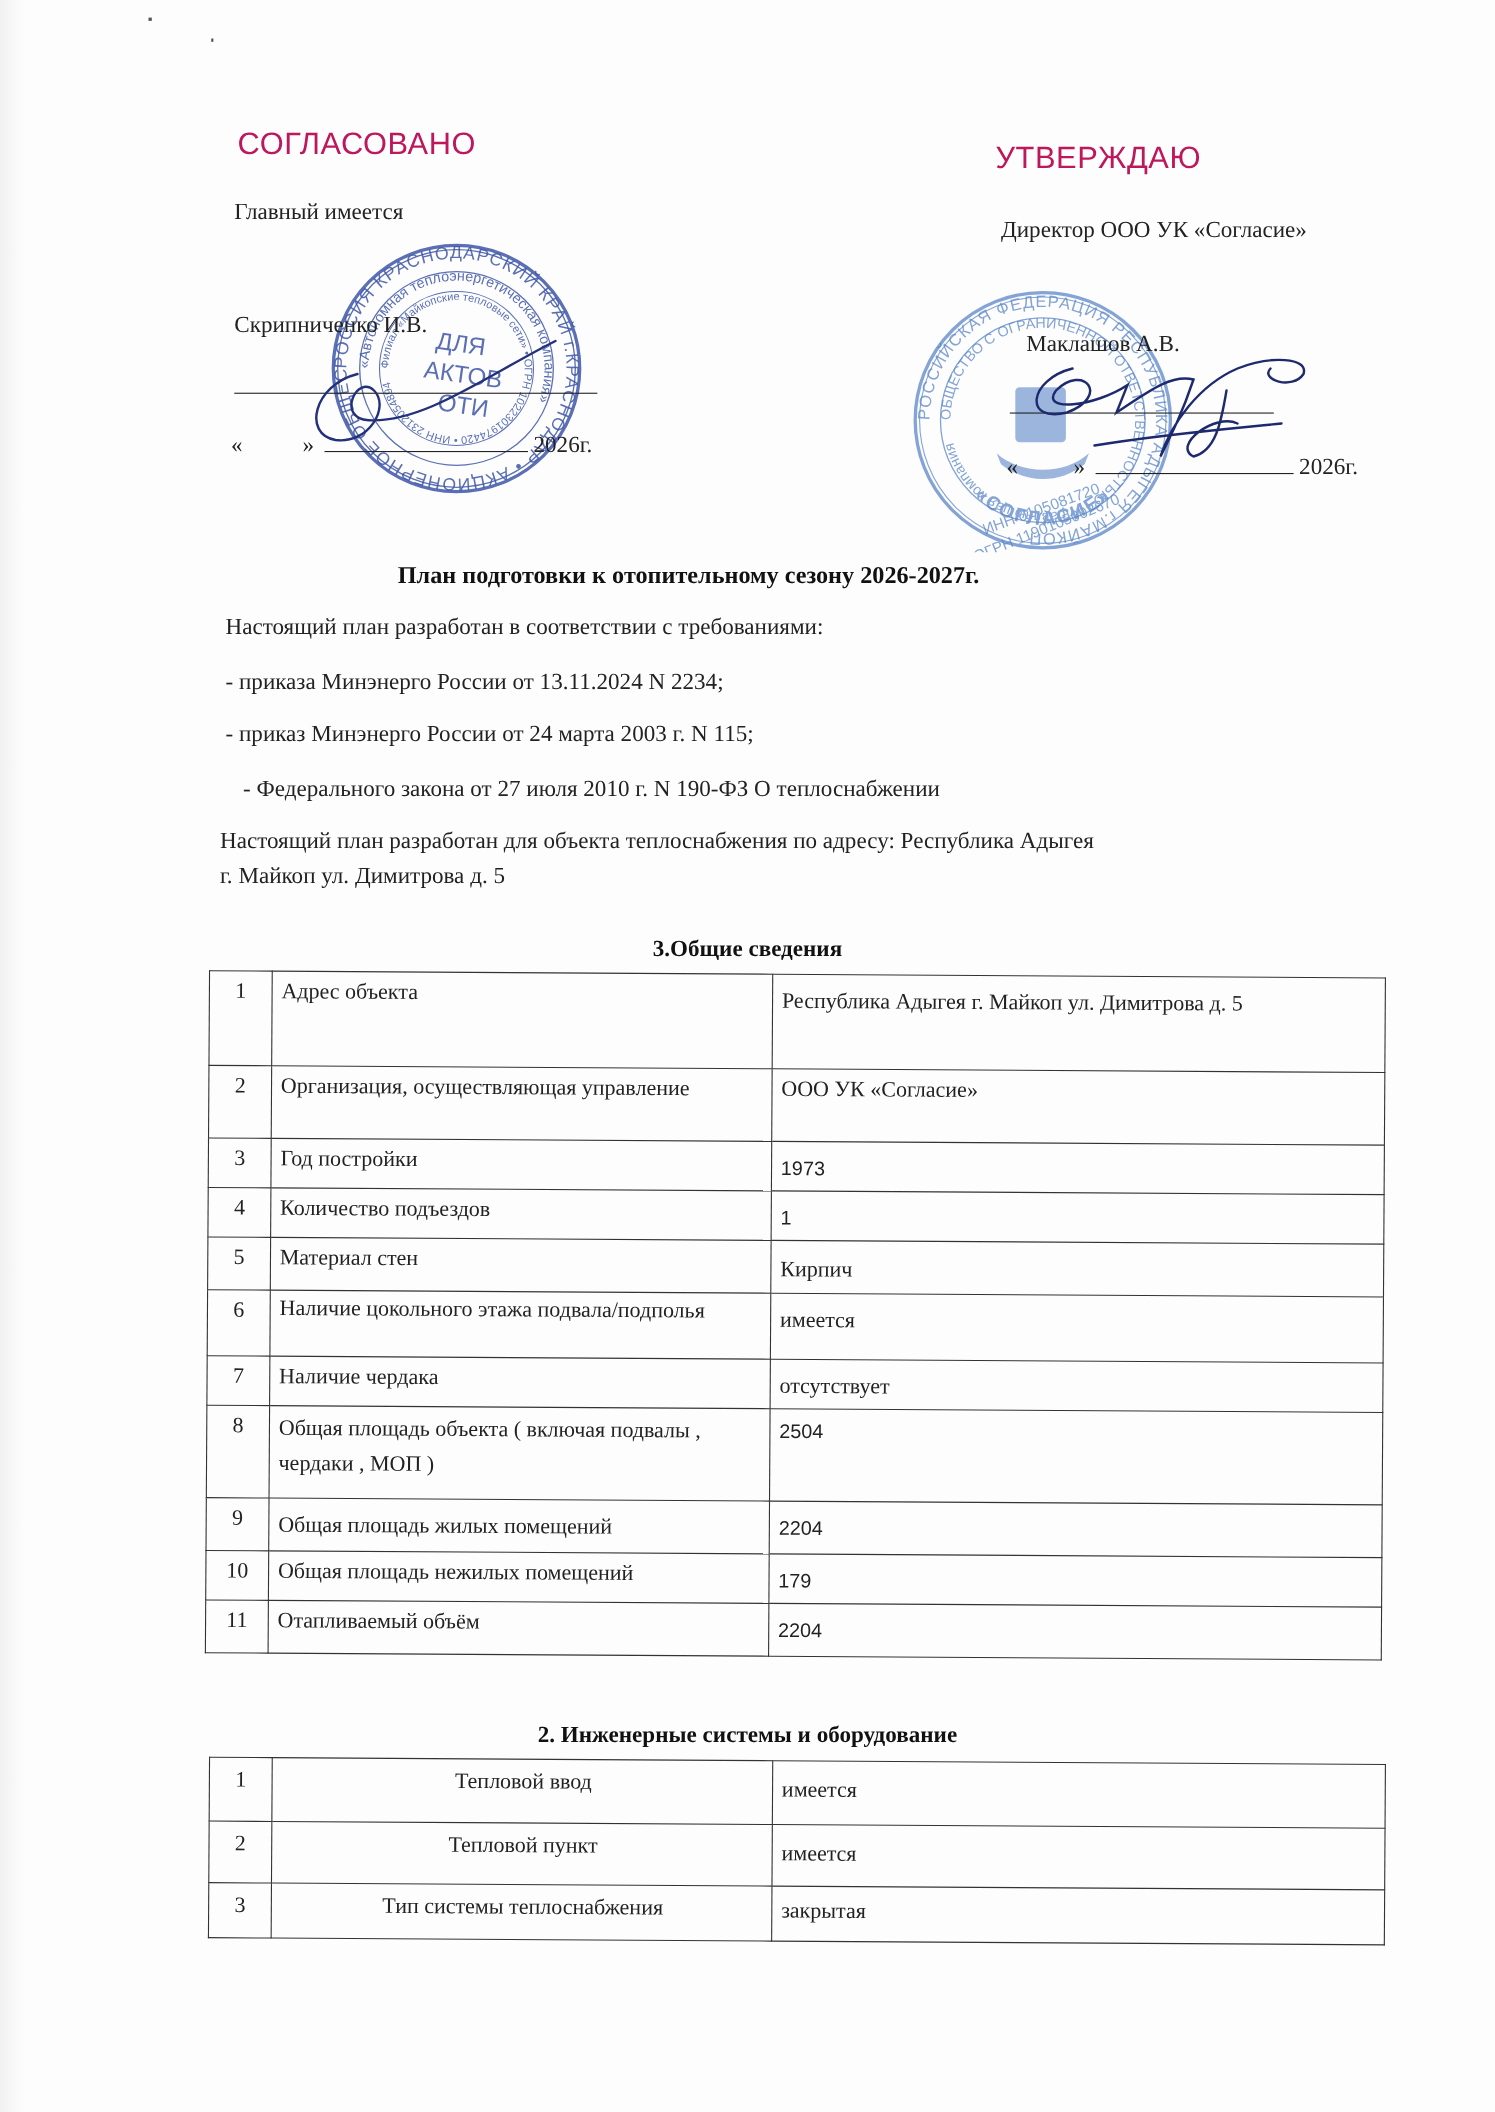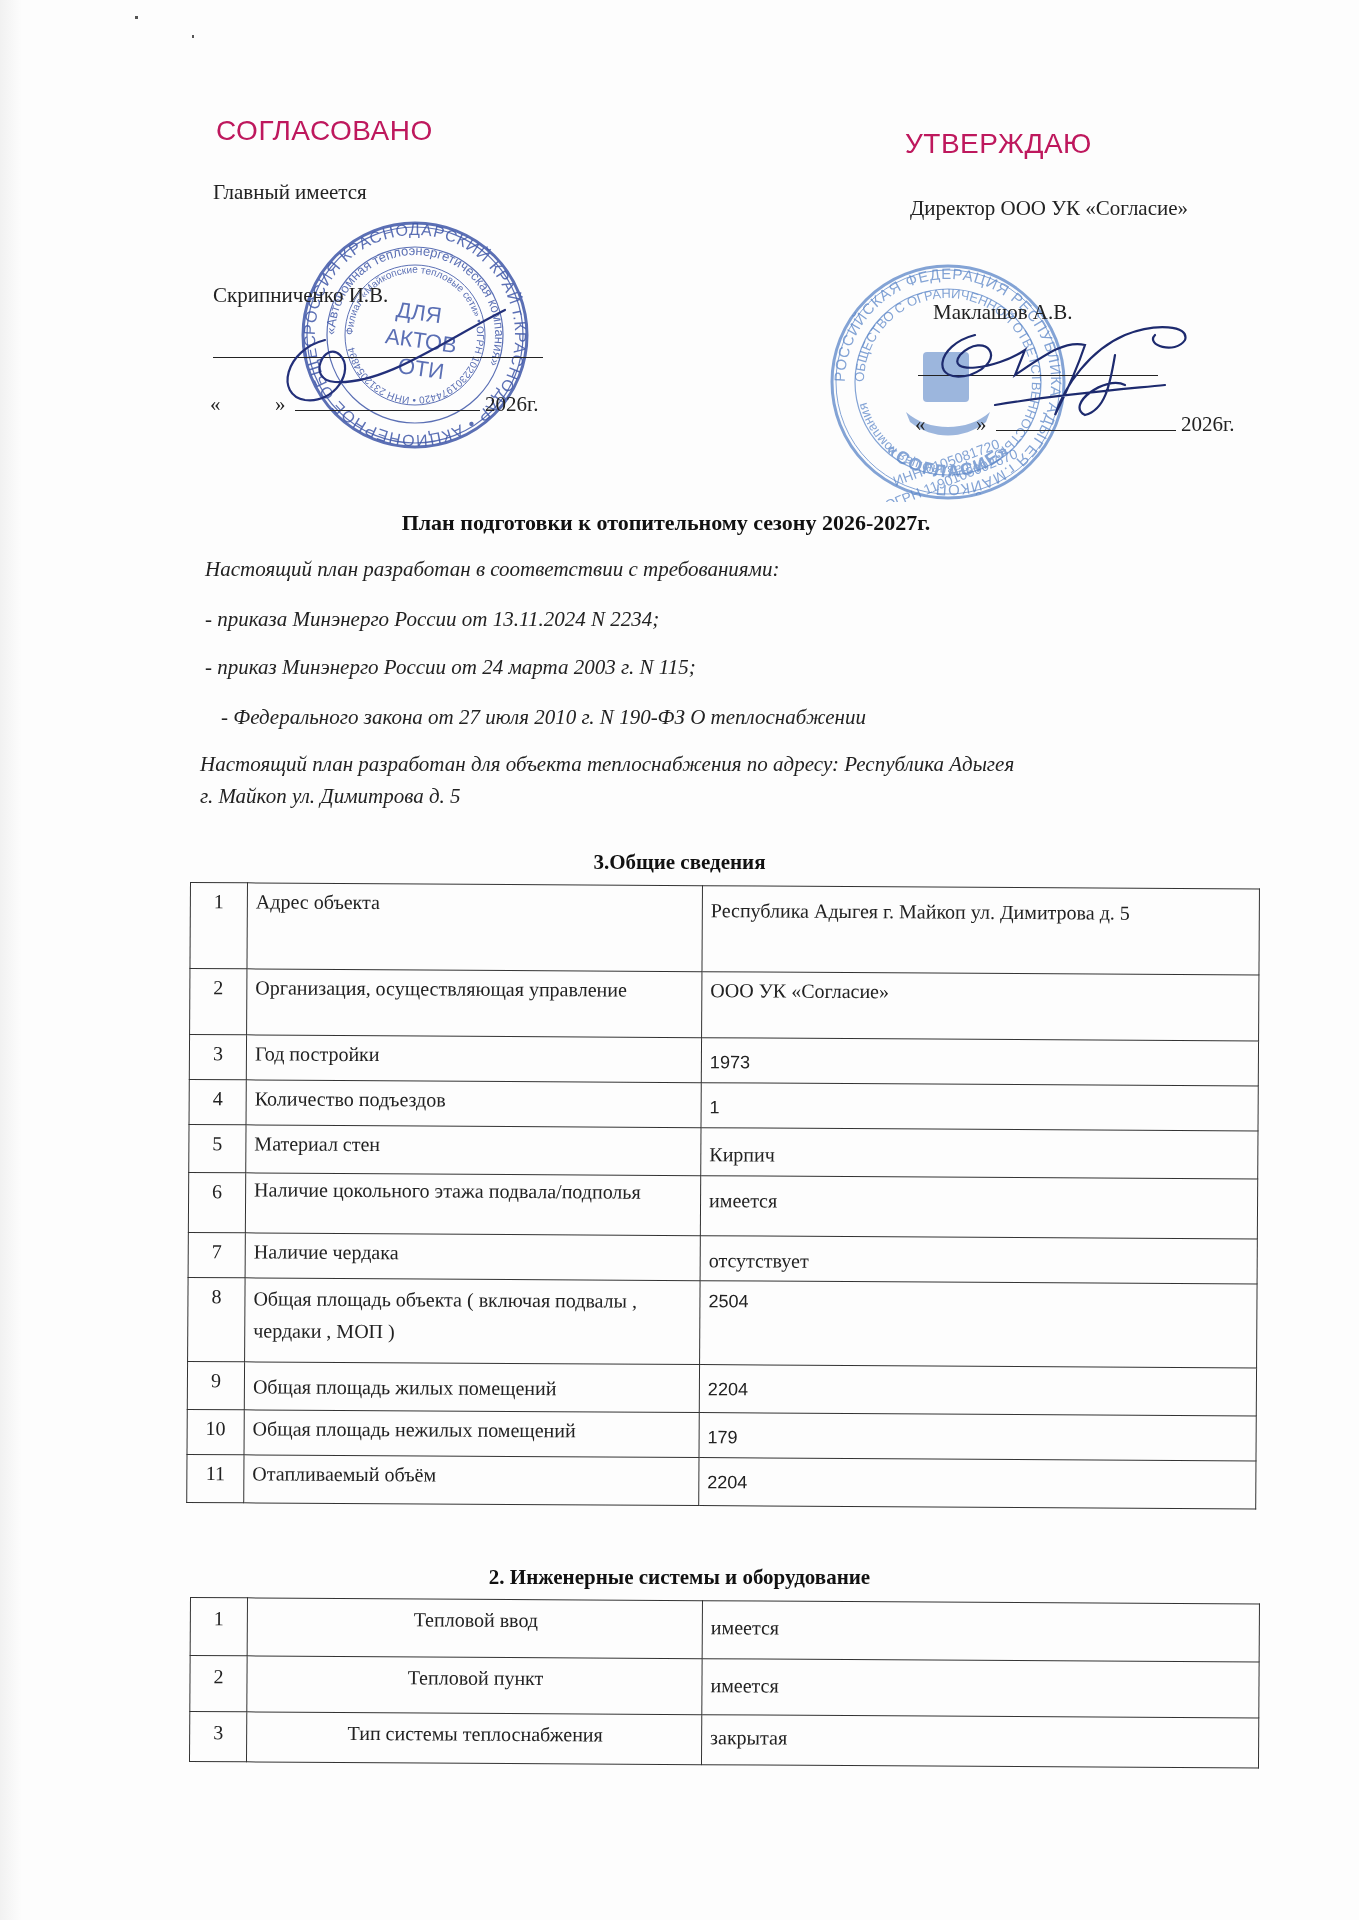--- a/index.html
+++ b/index.html
@@ -10,22 +10,22 @@
   .speck { position: absolute; width: 3px; height: 3px; background: #555; }
 
   .sans { font-family: "Liberation Sans", sans-serif; }
   .abs { position: absolute; white-space: nowrap; }
 
   .hdr-word { font-size: 28px; letter-spacing: 0.5px; color: #be185d; }
   .hdr-text { font-size: 21px; color: #222; }
 
   .stamp { position: absolute; }
   .doc-title { position: absolute; top: 510px; left: 0; width: 1252px; text-align: center;
-               font-size: 22px; font-weight: bold; color: #111; margin-left: 40px; }
-  .para { position: absolute; left: 205px; font-size: 21px; color: #222; white-space: nowrap; font-style: italic; }
+               font-size: 22px; font-weight: bold; color: #111; }
+  .para { position: absolute; left: 205px; font-size: 21px; color: #222; white-space: nowrap; }
 
   .sec-title { position: absolute; left: 0; width: 1359px; text-align: center; font-size: 21px; font-weight: bold; color: #111; }
 
   table.grid { position: absolute; border-collapse: collapse; font-size: 20px; color: #222; }
   table.grid td { border: 1.6px solid #333; vertical-align: top; padding: 4px 6px 6px 8px; line-height: 28px; }
   table.grid td.num { width: 48px; text-align: center; padding-left: 4px; padding-right: 4px; }
   table.grid td.val-sans { font-family: "Liberation Sans", sans-serif; font-size: 18px; padding-top: 10px; }
   #t1 { left: 190px; top: 882px; width: 1070px; transform: rotate(0.35deg); transform-origin: left top; }
   #t1 td.lbl { width: 440px; }
   #t2 { left: 190px; top: 1597px; width: 1070px; transform: rotate(0.35deg); transform-origin: left top; }

